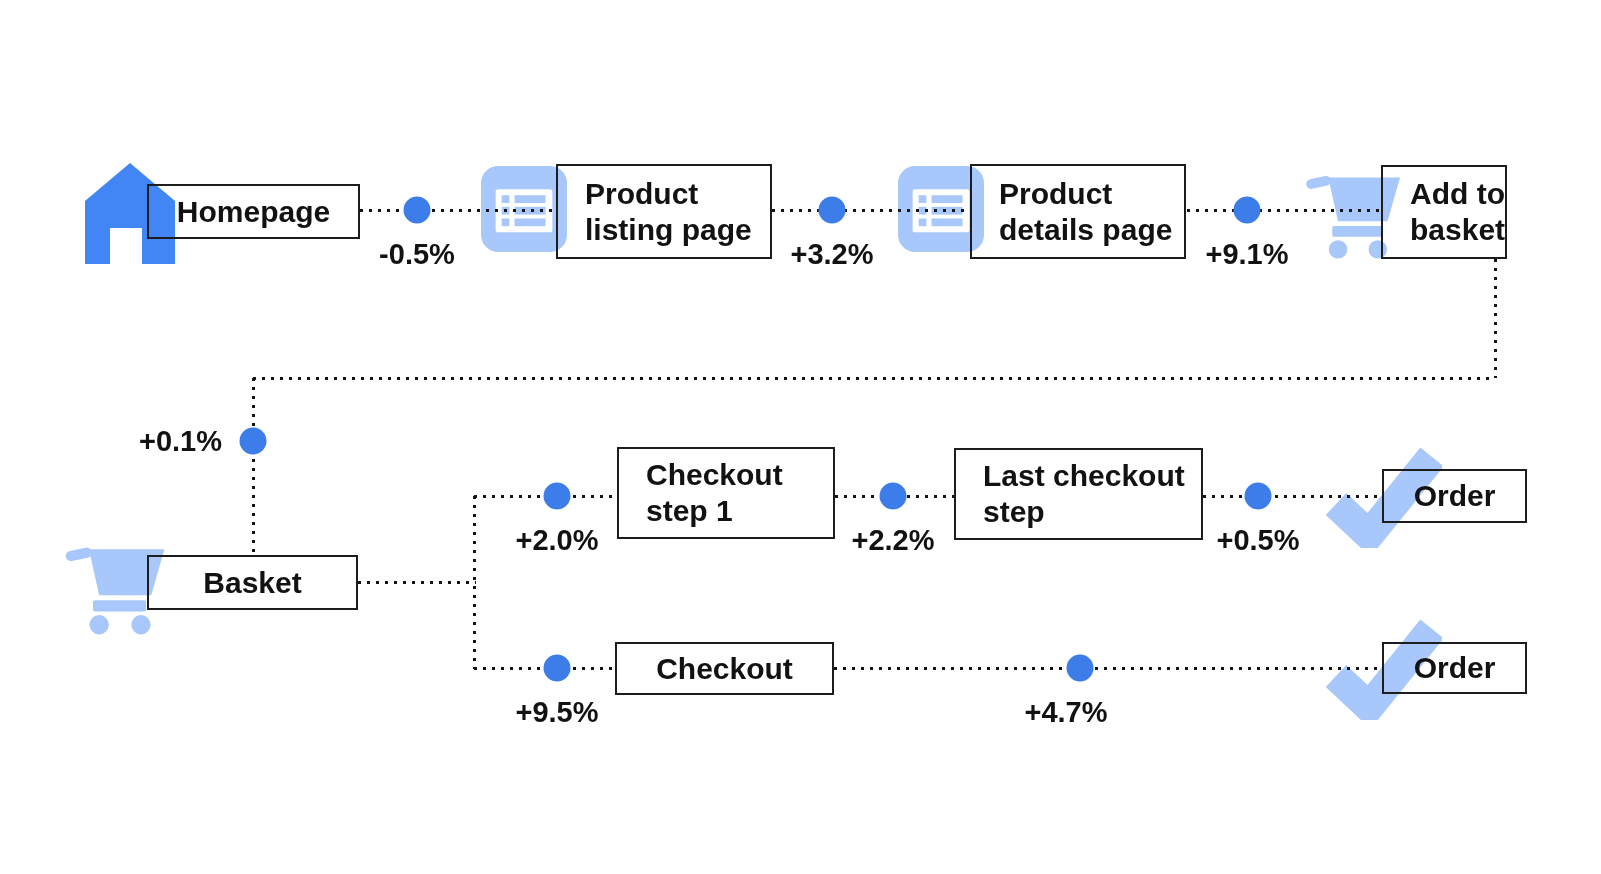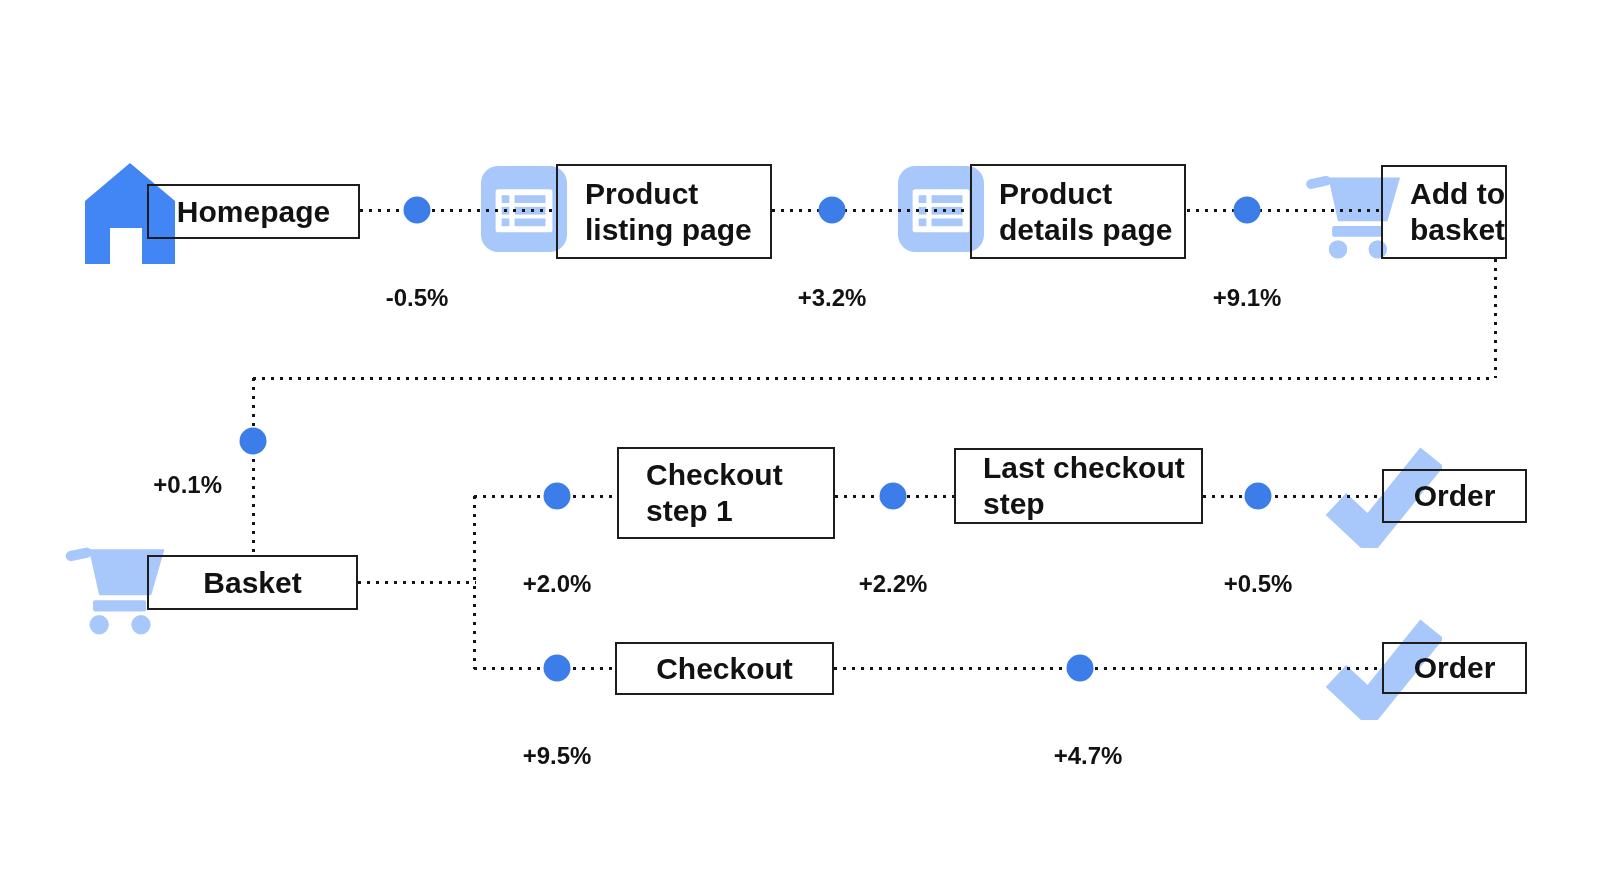--- a/index.html
+++ b/index.html
@@ -48,24 +48,23 @@
   .dot {
     position:absolute; z-index:5;
     width:27px; height:27px; border-radius:50%;
     background:var(--dot-blue);
     transform:translate(-50%,-50%);
   }
 
   
   .pct {
     position:absolute; z-index:6;
-    font-weight:700; font-size:24px; line-height:32px;
+    font-weight:700; font-size:29px; line-height:32px;
     color:var(--text-color); white-space:nowrap;
     transform:translateX(-50%);
-    margin-top:44px;
   }
   .pct.side { transform:translate(-100%,-50%); }
 
   
   .icon { position:absolute; z-index:2; }
   .icon svg { display:block; width:100%; height:100%; }
   .fill-light { fill:var(--icon-light-blue); }
   .fill-house { fill:var(--node-blue); }
   .fill-white { fill:#ffffff; }
   .stroke-light { stroke:var(--icon-light-blue); fill:none; }
@@ -186,21 +185,21 @@
     <span>Basket</span>
   </div>
 
   <div class="node left" style="left:617px;top:447px;width:218px;height:92px">
     <div class="lines">
       <span>Checkout</span>
       <span>step 1</span>
     </div>
   </div>
 
-  <div class="node left" style="left:954px;top:448px;width:249px;height:76px">
+  <div class="node left" style="left:954px;top:448px;width:249px;height:92px">
     <div class="lines">
       <span>Last checkout</span>
       <span>step</span>
     </div>
   </div>
 
   <div class="node center" style="left:1382px;top:469px;width:145px;height:54px">
     <span>Order</span>
   </div>
 
@@ -223,15 +222,15 @@
   <div class="dot" style="left:1080px;top:668px"></div>
 
   <div class="pct" style="left:417px;top:238px">-0.5%</div>
   <div class="pct" style="left:832px;top:238px">+3.2%</div>
   <div class="pct" style="left:1247px;top:238px">+9.1%</div>
   <div class="pct side" style="left:222px;top:441px">+0.1%</div>
   <div class="pct" style="left:557px;top:524px">+2.0%</div>
   <div class="pct" style="left:893px;top:524px">+2.2%</div>
   <div class="pct" style="left:1258px;top:524px">+0.5%</div>
   <div class="pct" style="left:557px;top:696px">+9.5%</div>
-  <div class="pct" style="left:1088px;top:696px">+4.7%</div>
+  <div class="pct" style="left:1066px;top:696px">+4.7%</div>
 
 </div>
 
 </body></html>

